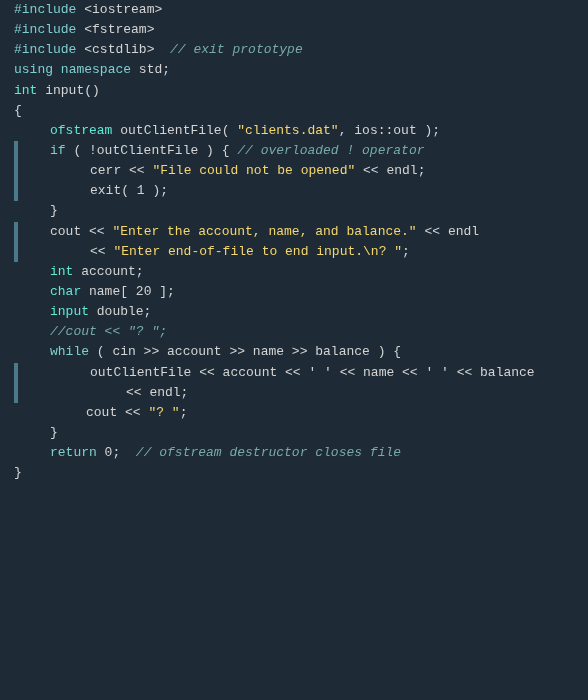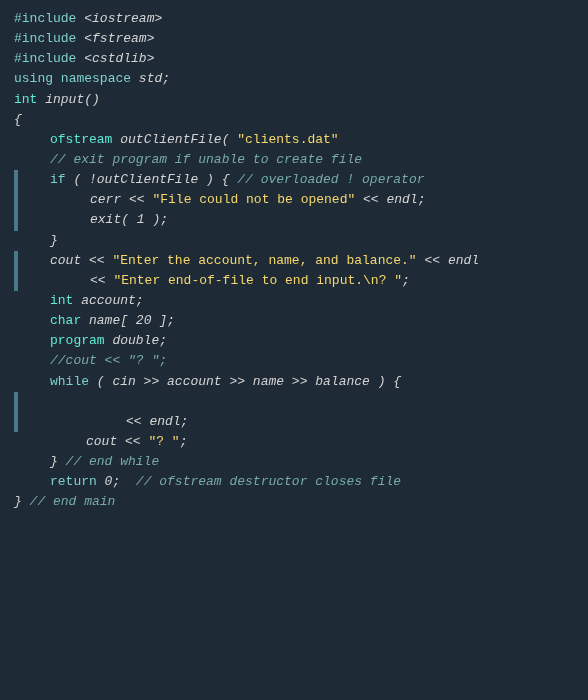--- a/index.html
+++ b/index.html
@@ -14,74 +14,73 @@
       background-color: #1e2a35;
       font-family: 'Courier New', Courier, monospace;
       font-size: 13px;
       line-height: 1.55;
       overflow: hidden;
     }
 
     .code-container {
       width: 100%;
       height: 100%;
-      padding: 9px 14px;
+      padding: 0 14px;
       overflow: hidden;
     }
 
     .line {
       display: flex;
       white-space: pre;
     }
 
     .kw { color: #7ecfcf; }         
     .type { color: #5eead4; }
     .str { color: #f5d76e; }        
     .comment { color: #77aaaa; font-style: italic; }
-    .plain { color: #d4d4d4; font-style: italic; }
+    .plain { color: #d4d4d4; }
     .indent1 { display: inline-block; width: 36px; }
     .bar {
       display: inline-block;
       width: 4px;
       background-color: #4a7a8a;
       margin-right: 6px;
       min-height: 1.55em;
     }
   </style>
 </head>
 <body>
 
 <div class="code-container">
   <div id="code-lines">
       <div class="line"><span class="kw">#include</span><span class="plain"> </span><span class="plain">&lt;iostream&gt;</span></div>
       <div class="line"><span class="kw">#include</span><span class="plain"> </span><span class="plain">&lt;fstream&gt;</span></div>
-      <div class="line"><span class="kw">#include</span><span class="plain"> </span><span class="plain">&lt;cstdlib&gt;</span><span class="plain">  </span></div>
+      <div class="line"><span class="kw">#include</span><span class="plain"> </span><span class="plain">&lt;cstdlib&gt;</span><span class="plain">  </span><span class="comment">// exit prototype</span></div>
       <div class="line"><span class="kw">using</span><span class="plain"> </span><span class="kw">namespace</span><span class="plain"> std;</span></div>
       <div class="line"></div>
       <div class="line"><span class="type">int</span><span class="plain"> input()</span></div>
       <div class="line"><span class="plain">{</span></div>
-      <div class="line"><span class="indent1"></span><span class="type">ofstream</span><span class="plain"> outClientFile( </span><span class="str">"clients.dat"</span></div>
+      <div class="line"><span class="indent1"></span><span class="type">ofstream</span><span class="plain"> outClientFile( </span><span class="str">"clients.dat"</span><span class="plain">, ios::out );</span></div>
       <div class="line"></div>
-      <div class="line"><span class="indent1"></span><span class="comment">// exit program if unable to create file</span></div>
       <div class="line"><span class="indent1" style="display:inline-flex;align-items:stretch;"><span class="bar"></span><span style="display:inline-block;width:30px;"></span></span><span class="kw">if</span><span class="plain"> ( !outClientFile ) { </span><span class="comment">// overloaded ! operator</span></div>
       <div class="line"><span style="display:inline-flex;align-items:stretch;"><span class="bar"></span><span style="display:inline-block;width:66px;"></span></span><span class="plain">cerr &lt;&lt; </span><span class="str">"File could not be opened"</span><span class="plain"> &lt;&lt; endl;</span></div>
       <div class="line"><span style="display:inline-flex;align-items:stretch;"><span class="bar"></span><span style="display:inline-block;width:66px;"></span></span><span class="plain">exit( 1 );</span></div>
       <div class="line"><span class="indent1"></span><span class="plain">}</span></div>
       <div class="line"></div>
       <div class="line"><span class="indent1" style="display:inline-flex;align-items:stretch;"><span class="bar"></span><span style="display:inline-block;width:30px;"></span></span><span class="plain">cout &lt;&lt; </span><span class="str">"Enter the account, name, and balance."</span><span class="plain"> &lt;&lt; endl</span></div>
       <div class="line"><span style="display:inline-flex;align-items:stretch;"><span class="bar"></span><span style="display:inline-block;width:66px;"></span></span><span class="plain">&lt;&lt; </span><span class="str">"Enter end-of-file to end input.\n? "</span><span class="plain">;</span></div>
       <div class="line"></div>
       <div class="line"><span class="indent1"></span><span class="type">int</span><span class="plain"> account;</span></div>
       <div class="line"><span class="indent1"></span><span class="type">char</span><span class="plain"> name[ 20 ];</span></div>
-      <div class="line"><span class="indent1"></span><span class="type">program</span><span class="plain"> double;</span></div>
+      <div class="line"><span class="indent1"></span><span class="type">input</span><span class="plain"> double;</span></div>
       <div class="line"></div>
       <div class="line"><span class="indent1"></span><span class="comment">//cout &lt;&lt; "? ";</span></div>
       <div class="line"><span class="indent1"></span><span class="kw">while</span><span class="plain"> ( cin &gt;&gt; account &gt;&gt; name &gt;&gt; balance ) {</span></div>
-      <div class="line"><span style="display:inline-flex;align-items:stretch;"><span class="bar"></span><span style="display:inline-block;width:66px;"></span></span></div>
+      <div class="line"><span style="display:inline-flex;align-items:stretch;"><span class="bar"></span><span style="display:inline-block;width:66px;"></span></span><span class="plain">outClientFile &lt;&lt; account &lt;&lt; ' ' &lt;&lt; name &lt;&lt; ' ' &lt;&lt; balance</span></div>
       <div class="line"><span style="display:inline-flex;align-items:stretch;"><span class="bar"></span><span style="display:inline-block;width:102px;"></span></span><span class="plain">&lt;&lt; endl;</span></div>
       <div class="line"><span style="display:inline-block;width:72px;"></span><span class="plain">cout &lt;&lt; </span><span class="str">"? "</span><span class="plain">;</span></div>
       <div class="line"></div>
-      <div class="line"><span class="indent1"></span><span class="plain">} </span><span class="comment">// end while</span></div>
+      <div class="line"><span class="indent1"></span><span class="plain">} </span></div>
       <div class="line"></div>
       <div class="line"><span class="indent1"></span><span class="kw">return</span><span class="plain"> 0;  </span><span class="comment">// ofstream destructor closes file</span></div>
-      <div class="line"><span class="plain">} </span><span class="comment">// end main</span></div>
+      <div class="line"><span class="plain">} </span></div>
     </div>
 </div>
 
 </body></html>

